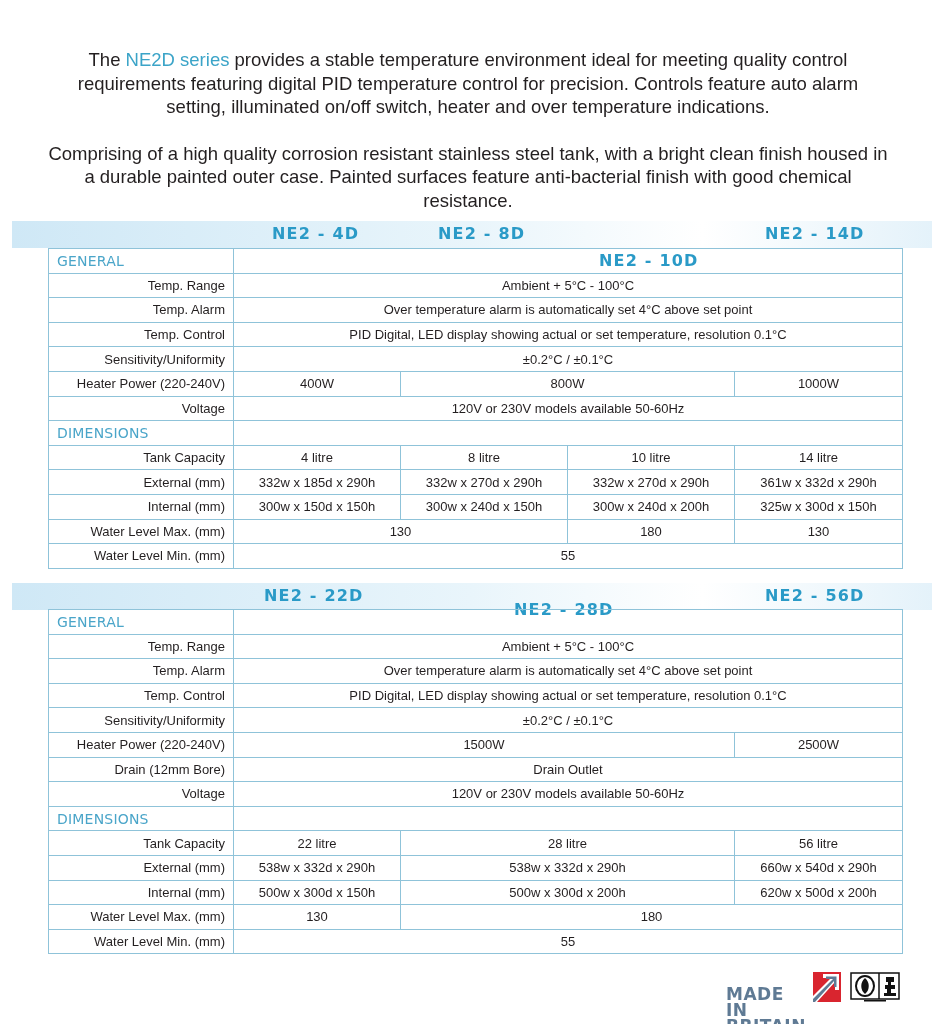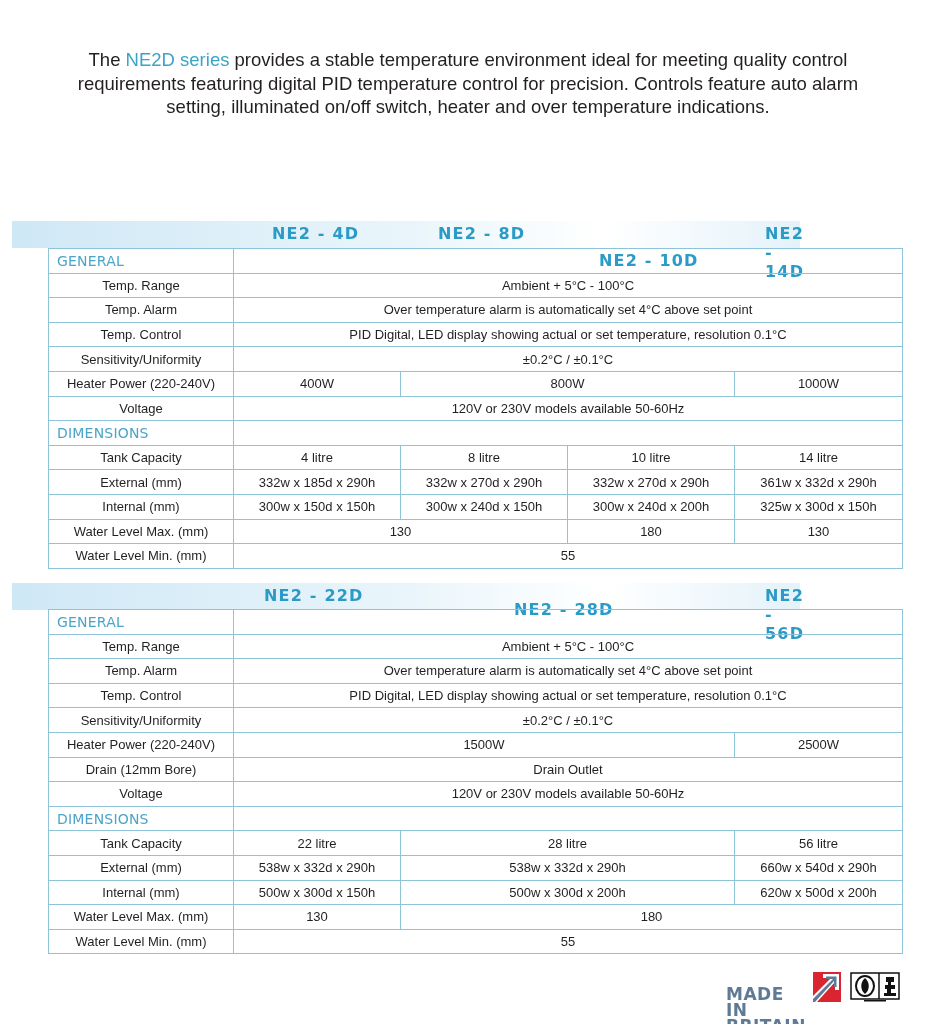--- a/index.html
+++ b/index.html
@@ -3,47 +3,48 @@
   <meta charset="utf-8">
   <style>
     html, body { margin: 0; padding: 0; background: #ffffff; }
     body { width: 932px; height: 1024px; position: relative; overflow: hidden;
            font-family: "Liberation Sans", sans-serif; color: #231f20; }
     .intro { position: absolute; left: 48px; top: 48px; width: 840px;
              font-size: 18.5px; line-height: 23.5px; color: #231f20; text-align: center; }
     .intro p { margin: 0 0 23px 0; }
     .accent { color: #3ba4c8; }
 
-    .band { position: absolute; left: 12px; width: 788px; height: 27px;
+    .band { position: absolute; left: 12px; width: 920px; height: 27px;
             background: linear-gradient(to right, #cfe8f6 0%, #e9f5fb 50%, #ffffff 75%, #e4f2fa 100%); }
     .band .model { position: absolute; top: 3px; font-family: "DejaVu Sans", sans-serif;
                    font-weight: bold; font-size: 16px; letter-spacing: 1.2px; color: #2a9ac7; }
 
     table.spec { position: absolute; left: 48px; width: 854px; border-collapse: collapse;
                  table-layout: fixed; font-size: 13px; }
     table.spec td { border: 1px solid #8fc3d9; height: 23.6px; padding: 0 8px;
                     text-align: center; white-space: nowrap; color: #231f20; }
-    table.spec td.lbl { text-align: center; }
+    table.spec td.lbl { text-align: right; }
     table.spec td.sec { text-align: left; color: #4aa5c9; font-size: 14px;
                         font-family: "DejaVu Sans", sans-serif; letter-spacing: 0.2px; }
 
     #table1 { top: 248px; }
     #table2 { top: 609px; }
 
     .footer { position: absolute; left: 726px; top: 970px; height: 40px; }
     .mib { position: absolute; left: 0; top: 16px; font-family: "DejaVu Sans", sans-serif;
            font-weight: bold; font-size: 17px; line-height: 16px; color: #5f7a94; letter-spacing: 0.5px; }
     .flag { position: absolute; left: 87px; top: 2px; width: 28px; height: 30px; }
     .cert { position: absolute; left: 124px; top: 2px; width: 50px; height: 30px; }
   </style>
 </head>
 <body>
 
 <div class="intro">
   <p><span>The </span><span class="accent">NE2D series</span><span> provides a stable temperature environment ideal for meeting quality control requirements featuring digital PID temperature control for precision. Controls feature auto alarm setting, illuminated on/off switch, heater and over temperature indications.</span></p>
+  <p>Comprising of a high quality corrosion resistant stainless steel tank, with a bright clean finish housed in a durable painted outer case. Painted surfaces feature anti-bacterial finish with good chemical resistance.</p>
 </div>
 
 <div class="band" style="top:221px;">
   <span class="model" style="left:260px;">NE2 - 4D</span>
   <span class="model" style="left:426px;">NE2 - 8D</span>
   <span class="model" style="left:587px;margin-top:27px;">NE2 - 10D</span>
   <span class="model" style="left:753px;">NE2 - 14D</span>
 </div>
 
 <table class="spec" id="table1">

